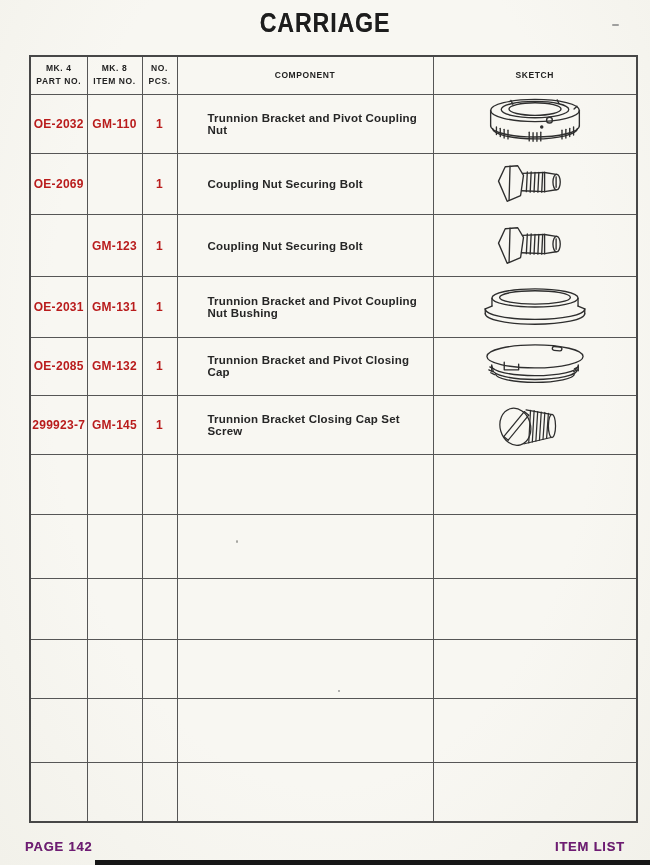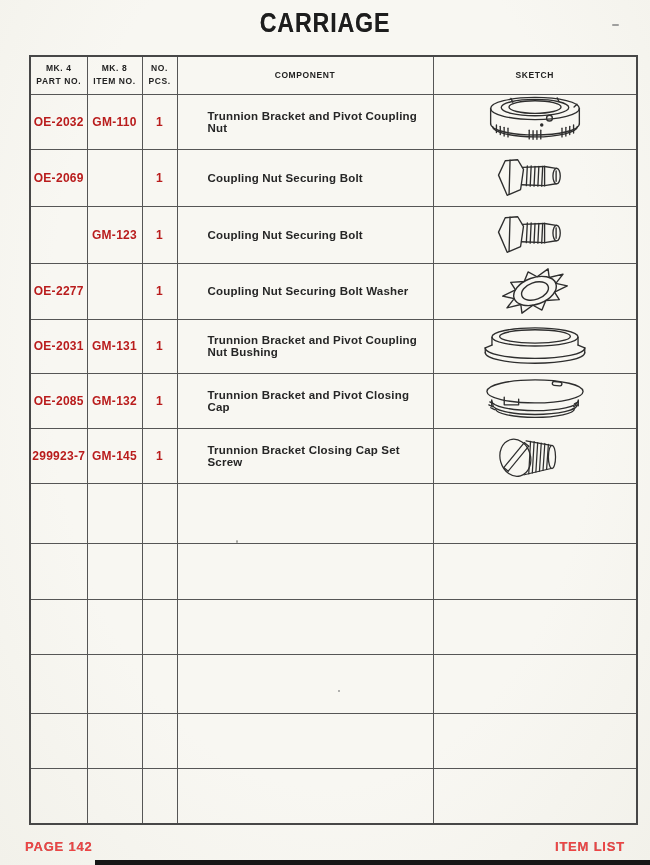--- a/index.html
+++ b/index.html
@@ -53,21 +53,21 @@
     letter-spacing:.2px;color:#262626;
   }
   td.c-sketch{text-align:center;}
   td.c-sketch svg{display:inline-block;vertical-align:middle;}
   .ln{stroke:#2e2e2e;stroke-width:1.4;fill:none;stroke-linecap:round;stroke-linejoin:round;}
   .footer{
     position:absolute;left:25px;top:837px;width:600px;height:18px;
     display:flex;justify-content:space-between;align-items:center;
   }
   .footer span{
-    font-size:13px;font-weight:700;letter-spacing:.8px;color:#ef4444;
+    font-size:13px;font-weight:700;letter-spacing:.8px;color:#701a75;
     text-shadow:0 0 .5px rgba(30,30,30,.5);
   }
   .speck1{position:absolute;left:612px;top:24px;width:7px;height:2px;background:#8a8a8a;border-radius:2px;opacity:.8;}
   .speck2{position:absolute;left:338px;top:690px;width:2px;height:2px;background:#9a9a98;border-radius:50%;}
   .speck3{position:absolute;left:236px;top:540px;width:2px;height:3px;background:#a2a19d;border-radius:50%;}
   .bottom-bar{position:absolute;left:95px;top:860px;width:555px;height:5px;background:#161616;}
 </style>
 </head>
 <body>
 
@@ -187,35 +187,20 @@
               <line x1="58" y1="13" x2="58" y2="33"></line>
               <path d="M58 13 L70 15"></path>
                 <path d="M58 33 L70 31"></path>
               <ellipse cx="70.5" cy="23" rx="3.8" ry="8.2"></ellipse>
               <line x1="70" y1="17.5" x2="70" y2="28.5"></line>
             </g>
           </svg>
         </td>
       </tr>
 
-      <tr>
-        <td class="c-part">OE-2277</td>
-        <td class="c-item"></td>
-        <td class="c-pcs">1</td>
-        <td class="c-comp">Coupling Nut Securing Bolt Washer</td>
-        <td class="c-sketch">
-          <svg width="124" height="54" viewBox="0 0 124 56">
-            <g class="ln" transform="translate(62,28) rotate(-20) scale(1,0.6)">
-              <path id="washer-star" d="M23.0 0.0 L33.3 10.8 L18.6 13.5 L20.6 28.3 L7.1 21.9 L0.0 35.0 L-7.1 21.9 L-20.6 28.3 L-18.6 13.5 L-33.3 10.8 L-23.0 0.0 L-33.3 -10.8 L-18.6 -13.5 L-20.6 -28.3 L-7.1 -21.9 L-0.0 -35.0 L7.1 -21.9 L20.6 -28.3 L18.6 -13.5 L33.3 -10.8 Z" vector-effect="non-scaling-stroke"></path>
-              <circle r="23" vector-effect="non-scaling-stroke"></circle>
-              <circle r="14.5" vector-effect="non-scaling-stroke"></circle>
-            </g>
-          </svg>
-        </td>
-      </tr>
 
       <tr>
         <td class="c-part">OE-2031</td>
         <td class="c-item">GM-131</td>
         <td class="c-pcs">1</td>
         <td class="c-comp">Trunnion Bracket and Pivot Coupling Nut Bushing</td>
         <td class="c-sketch">
           <svg width="130" height="44" viewBox="0 0 130 46">
             <g class="ln">
               <ellipse cx="65" cy="13.5" rx="45" ry="9.5"></ellipse>

